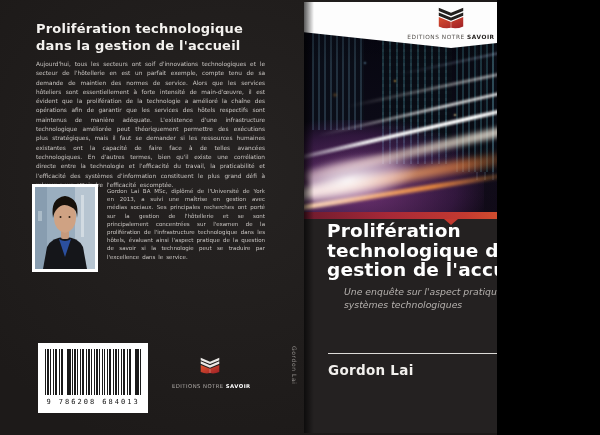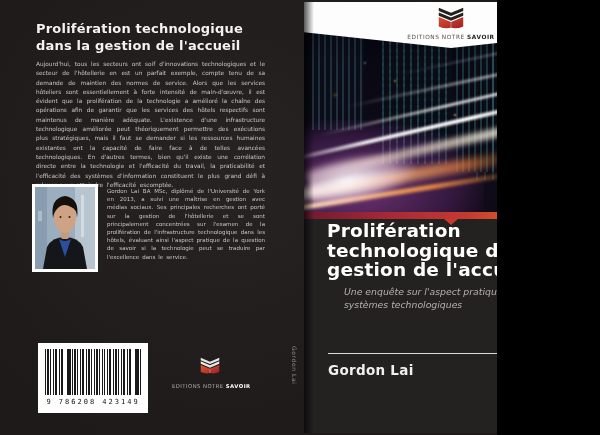--- a/index.html
+++ b/index.html
@@ -117,21 +117,21 @@
         <path d="M19 30 Q19 16 30 16 Q41 16 41 30 Q41 43 30 46 Q19 43 19 30 Z" fill="#cfa283"></path>
         <path d="M18 31 Q15 11 30 9 Q45 11 42 31 Q42 22 36 20 Q28 15 22 22 Q19 25 18 31 Z" fill="#16100a"></path>
         <circle cx="25.5" cy="30" r="1" fill="#2a1d14"></circle>
         <circle cx="34.5" cy="30" r="1" fill="#2a1d14"></circle>
       </svg>
     </div>
     <p class="bio">Gordon Lai BA MSc, diplômé de l'Université de York en 2013, a suivi une maîtrise en gestion avec médias sociaux. Ses principales recherches ont porté sur la gestion de l'hôtellerie et se sont principalement concentrées sur l'examen de la prolifération de l'infrastructure technologique dans les hôtels, évaluant ainsi l'aspect pratique de la question de savoir si la technologie peut se traduire par l'excellence dans le service.</p>
 
     <div class="barcode">
       <div class="bars"></div>
-      <div class="barcode-num">9 786208 423149</div>
+      <div class="barcode-num">9 786208 684013</div>
     </div>
 
     <div class="pub back-pub">
       <svg width="24" height="20" viewBox="0 0 44 32">
         <defs>
           <linearGradient id="bk1" x1="0" y1="0" x2="1" y2="1">
             <stop offset="0" stop-color="#e0562f"></stop>
               <stop offset="1" stop-color="#9e1f26"></stop>
           </linearGradient>
         </defs>

